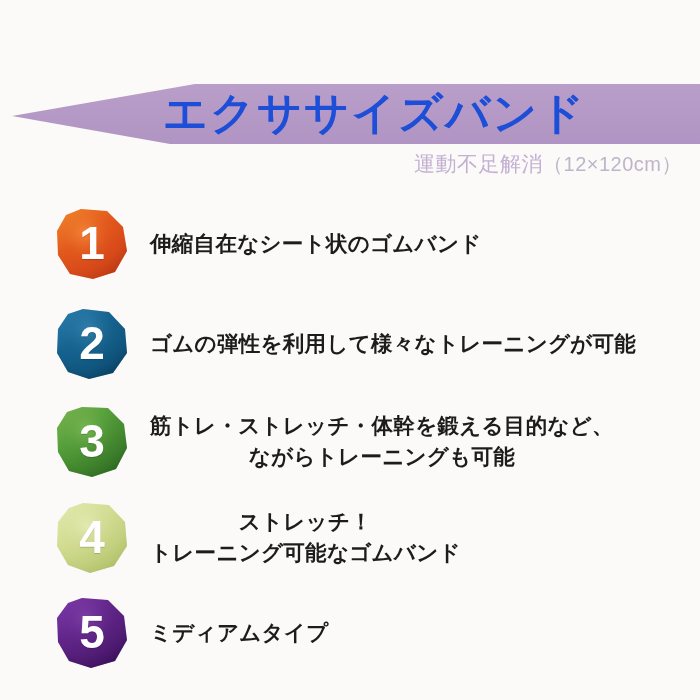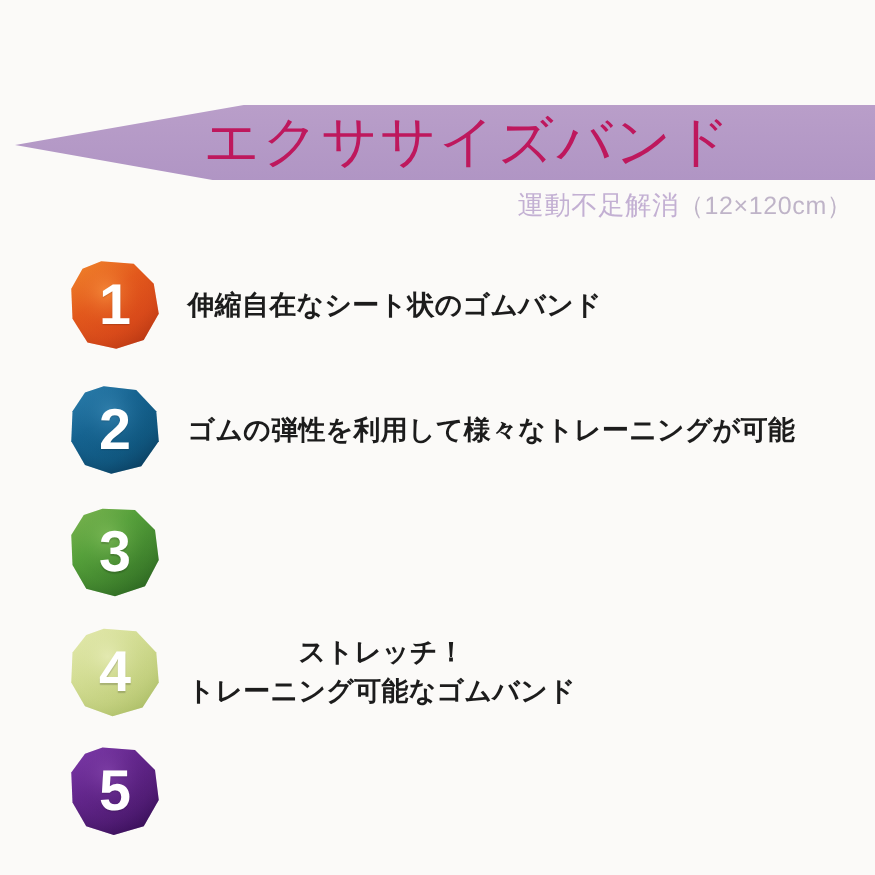--- a/index.html
+++ b/index.html
@@ -38,23 +38,23 @@
   }
   .banner-title {
     position: absolute;
     left: 163px;
     top: 0;
     height: 64px;
     line-height: 64px;
     font-family: "Liberation Serif", "DejaVu Serif", serif;
     font-size: 44px;
     letter-spacing: 2px;
-    color: #be185d;
+    color: #1d4ed8;
     white-space: nowrap;
-    font-weight: 400;
+    font-weight: 700;
   }
 
   
   .subtitle {
     position: absolute;
     right: 18px;
     top: 150px;
     font-size: 21px;
     color: #c3b0d3;
     white-space: nowrap;
@@ -219,20 +219,24 @@
               <stop offset="0%" stop-color="#9ccc6e" stop-opacity="0.5"></stop>
               <stop offset="62%" stop-color="#4c9434" stop-opacity="0.05"></stop>
               <stop offset="100%" stop-color="#255a1c" stop-opacity="0.38"></stop>
             </radialGradient>
           </defs>
           <polygon points="27,2 53,3 69,19 72,43 61,64 37,72 14,66 3,47 2,23 12,7" fill="url(#g3)"></polygon>
           <polygon points="27,2 53,3 69,19 72,43 61,64 37,72 14,66 3,47 2,23 12,7" fill="url(#t3)"></polygon>
         </svg>
         <div class="badge-num">3</div>
       </div>
+      <div class="feature-text">
+        <span class="line">筋トレ・ストレッチ・体幹を鍛える目的など、</span>
+        <span class="line">ながらトレーニングも可能</span>
+      </div>
     </div>
 
     <div class="feature-row row-4">
       <div class="badge">
         <svg viewBox="0 0 74 74">
           <defs>
             <linearGradient id="g4" x1="0.15" y1="0" x2="0.85" y2="1">
               <stop offset="0%" stop-color="#e3e9ad"></stop>
               <stop offset="35%" stop-color="#d3dd94"></stop>
               <stop offset="70%" stop-color="#c3d07f"></stop>
@@ -269,16 +273,19 @@
               <stop offset="0%" stop-color="#9a5ac0" stop-opacity="0.45"></stop>
               <stop offset="62%" stop-color="#5b2282" stop-opacity="0.05"></stop>
               <stop offset="100%" stop-color="#2e0a4a" stop-opacity="0.4"></stop>
             </radialGradient>
           </defs>
           <polygon points="27,2 53,4 69,20 72,44 60,65 36,72 14,65 3,46 2,22 13,7" fill="url(#g5)"></polygon>
           <polygon points="27,2 53,4 69,20 72,44 60,65 36,72 14,65 3,46 2,22 13,7" fill="url(#t5)"></polygon>
         </svg>
         <div class="badge-num">5</div>
       </div>
+      <div class="feature-text">
+        <span class="line">ミディアムタイプ</span>
+      </div>
     </div>
 
   </div>
 </div>
 
 </body></html>

